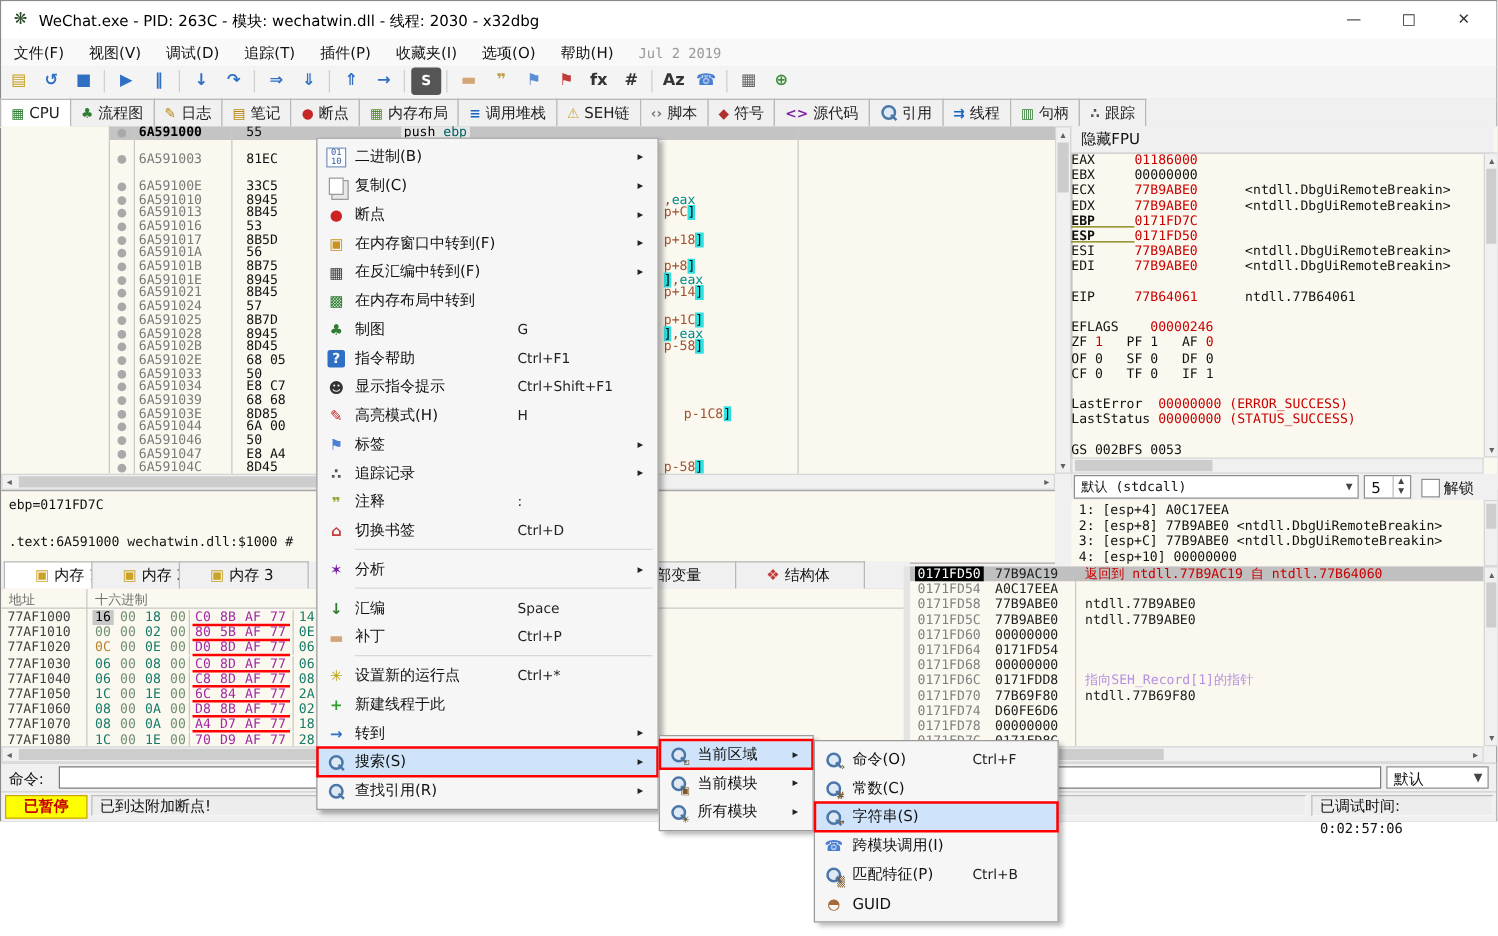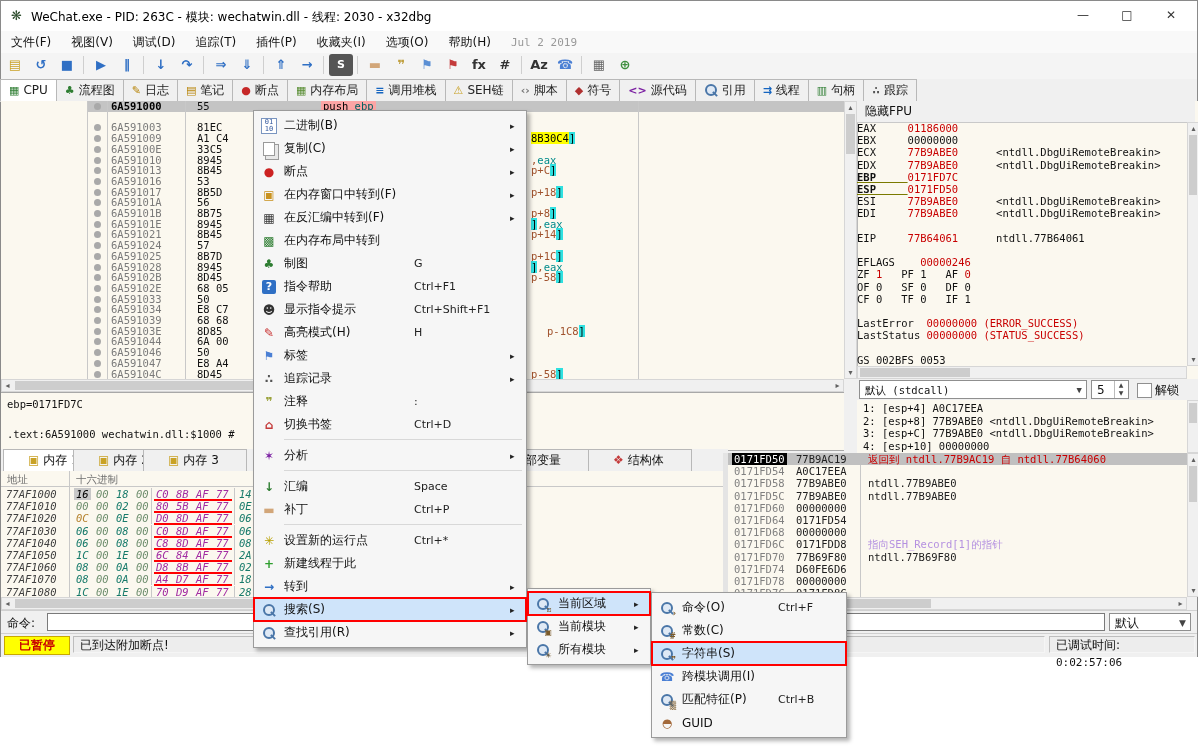--- a/index.html
+++ b/index.html
@@ -48,21 +48,21 @@
   .spin{position:absolute;background:#fff;border:1px solid #8f8f8f;height:19px;line-height:18px;padding-left:5px;box-sizing:border-box;}
   .spin .ud{position:absolute;right:1px;top:0;width:12px;height:17px;border-left:1px solid #bbb;font-size:6px;color:#444;text-align:center;line-height:8px;}
   .chk{position:absolute;width:13px;height:13px;background:#fff;border:1px solid #8f8f8f;}
   
   #infobox{left:0;top:391px;width:843px;height:57px;border-top:1px solid #a8a8a8;border-bottom:1px solid #a8a8a8;}
   
   .btab{position:absolute;height:21px;line-height:21px;padding:0 24px;border:1px solid #b8b8b8;border-bottom:none;background:#f0f0f0;}
   .btab.active{background:#ffffff;}
   
   #dump{left:0;top:470px;width:722px;height:126px;overflow:hidden;text-align:right;}
-  .dumprow{position:absolute;left:0;width:722px;height:12px;line-height:12px;font-style:italic;}
+  .dumprow{position:absolute;left:0;width:722px;height:12px;line-height:12px;}
   .dcell{position:absolute;}
   #stack{left:727px;top:452px;width:459px;height:144px;overflow:hidden;}
   .srow{position:absolute;left:0;width:459px;height:12px;line-height:12px;}
   
   #cmdbar{left:0;top:609px;width:1196px;height:23px;background:#f0f0f0;border-top:1px solid #d0d0d0;}
   #cmdinput{position:absolute;left:46px;top:2px;width:1058px;height:18px;background:#fff;border:1px solid #7a7a7a;box-sizing:border-box;}
   
   #statusbar{left:0;top:632px;width:1196px;height:23px;background:#f0f0f0;border-top:1px solid #cfcfcf;}
   #paused{position:absolute;left:3px;top:2px;width:64px;height:17px;background:#ffff00;border:1px solid #c8a800;color:#c80000;font-weight:bold;text-align:center;line-height:17px;}
   .scell{position:absolute;top:2px;height:17px;line-height:17px;border:1px solid #bdbdbd;border-right-color:#f5f5f5;border-bottom-color:#f5f5f5;background:#ededed;padding:0 6px;box-sizing:border-box;}
@@ -106,32 +106,26 @@
     <div id="toolbar" class="abs"><span class="tbtn" style="color: rgb(201, 162, 39);">▤</span><span class="tbtn" style="color: rgb(47, 111, 196);">↺</span><span class="tbtn" style="color: rgb(47, 111, 196);">■</span><span class="tsep"></span><span class="tbtn" style="color: rgb(47, 111, 196);">▶</span><span class="tbtn" style="color: rgb(47, 111, 196);">‖</span><span class="tsep"></span><span class="tbtn" style="color: rgb(47, 111, 196);">↓</span><span class="tbtn" style="color: rgb(47, 111, 196);">↷</span><span class="tsep"></span><span class="tbtn" style="color: rgb(47, 111, 196);">⇒</span><span class="tbtn" style="color: rgb(47, 111, 196);">⇓</span><span class="tsep"></span><span class="tbtn" style="color: rgb(47, 111, 196);">⇑</span><span class="tbtn" style="color: rgb(47, 111, 196);">→</span><span class="tsep"></span><span class="tbtn" style="color: rgb(255, 255, 255); background: rgb(85, 85, 85); border-radius: 3px; font-size: 11px;">S</span><span class="tsep"></span><span class="tbtn" style="color: rgb(210, 166, 121);">▬</span><span class="tbtn" style="color: rgb(192, 160, 64);">❞</span><span class="tbtn" style="color: rgb(91, 143, 212);">⚑</span><span class="tbtn" style="color: rgb(196, 59, 59);">⚑</span><span class="tbtn" style="color: rgb(51, 51, 51);">fx</span><span class="tbtn" style="color: rgb(51, 51, 51);">#</span><span class="tsep"></span><span class="tbtn" style="color: rgb(51, 51, 51);">Az</span><span class="tbtn" style="color: rgb(74, 127, 212);">☎</span><span class="tsep"></span><span class="tbtn" style="color: rgb(102, 102, 102);">▦</span><span class="tbtn" style="color: rgb(63, 143, 63);">⊕</span></div>
 
     <div id="tabbar" class="abs"><span class="tab active"><span class="ti" style="color: rgb(46, 125, 50);">▦</span><span>CPU</span></span><span class="tab"><span class="ti" style="color: rgb(46, 125, 50);">♣</span><span>流程图</span></span><span class="tab"><span class="ti" style="color: rgb(184, 134, 11);">✎</span><span>日志</span></span><span class="tab"><span class="ti" style="color: rgb(184, 134, 11);">▤</span><span>笔记</span></span><span class="tab"><span class="ti" style="color: rgb(198, 40, 40);">●</span><span>断点</span></span><span class="tab"><span class="ti" style="color: rgb(85, 139, 47);">▦</span><span>内存布局</span></span><span class="tab"><span class="ti" style="color: rgb(21, 101, 192);">≡</span><span>调用堆栈</span></span><span class="tab"><span class="ti" style="color: rgb(201, 162, 39);">⚠</span><span>SEH链</span></span><span class="tab"><span class="ti" style="color: rgb(119, 119, 119);">‹›</span><span>脚本</span></span><span class="tab"><span class="ti" style="color: rgb(176, 48, 48);">◆</span><span>符号</span></span><span class="tab"><span class="ti" style="color: rgb(123, 31, 162);">&lt;&gt;</span><span>源代码</span></span><span class="tab"><span class="ti"><span class="mic-mag" style="display: inline-block; vertical-align: -3px;"><span class="lens"></span><span class="handle"></span></span></span><span>引用</span></span><span class="tab"><span class="ti" style="color: rgb(21, 101, 192);">⇉</span><span>线程</span></span><span class="tab"><span class="ti" style="color: rgb(46, 125, 50);">▥</span><span>句柄</span></span><span class="tab"><span class="ti" style="color: rgb(85, 85, 85);">∴</span><span>跟踪</span></span></div>
 
     <div id="disasm" class="abs cream">
         <div class="drow mono" style="top: 0px;">
           <div style="position: absolute; left: 87px; top: 0px; width: 756px; height: 11px; background: rgb(196, 196, 196);"></div>
           <span class="dot"></span>
           <span class="addr" style="color: rgb(0, 0, 0); font-weight: bold;">6A591000</span>
           <span class="bytes">55</span>
-          <span style="position: absolute; left: 320px; background: #fca5a5; padding: 0px 2px;"><span style="color: rgb(0, 0, 0);">push</span><span style="color: rgb(0, 96, 96);"> ebp</span></span>
+          <span style="position: absolute; left: 320px; background: #e5e5e5; padding: 0px 2px;"><span style="color: rgb(0, 0, 0);">push</span><span style="color: rgb(0, 96, 96);"> ebp</span></span>
         </div>
         <div class="drow mono" style="top: 21.4px;">
           <span class="dot"></span>
           <span class="addr">6A591003</span>
           <span class="bytes">81EC</span>
-        </div>
-        <div class="drow mono" style="top: 32.1px;">
-          <span class="dot"></span>
-          <span class="addr">6A591009</span>
-          <span class="bytes">A1 C4</span>
-          <span style="position: absolute; left: 530px; white-space: pre;"><span style="background: rgb(255, 255, 0); color: rgb(0, 0, 0);">8B30C4</span><span style="background: rgb(47, 224, 224); color: rgb(0, 0, 0);">]</span></span>
         </div>
         <div class="drow mono" style="top: 42.8px;">
           <span class="dot"></span>
           <span class="addr">6A59100E</span>
           <span class="bytes">33C5</span>
         </div>
         <div class="drow mono" style="top: 53.5px;">
           <span class="dot"></span>
           <span class="addr">6A591010</span>
           <span class="bytes">8945</span>

